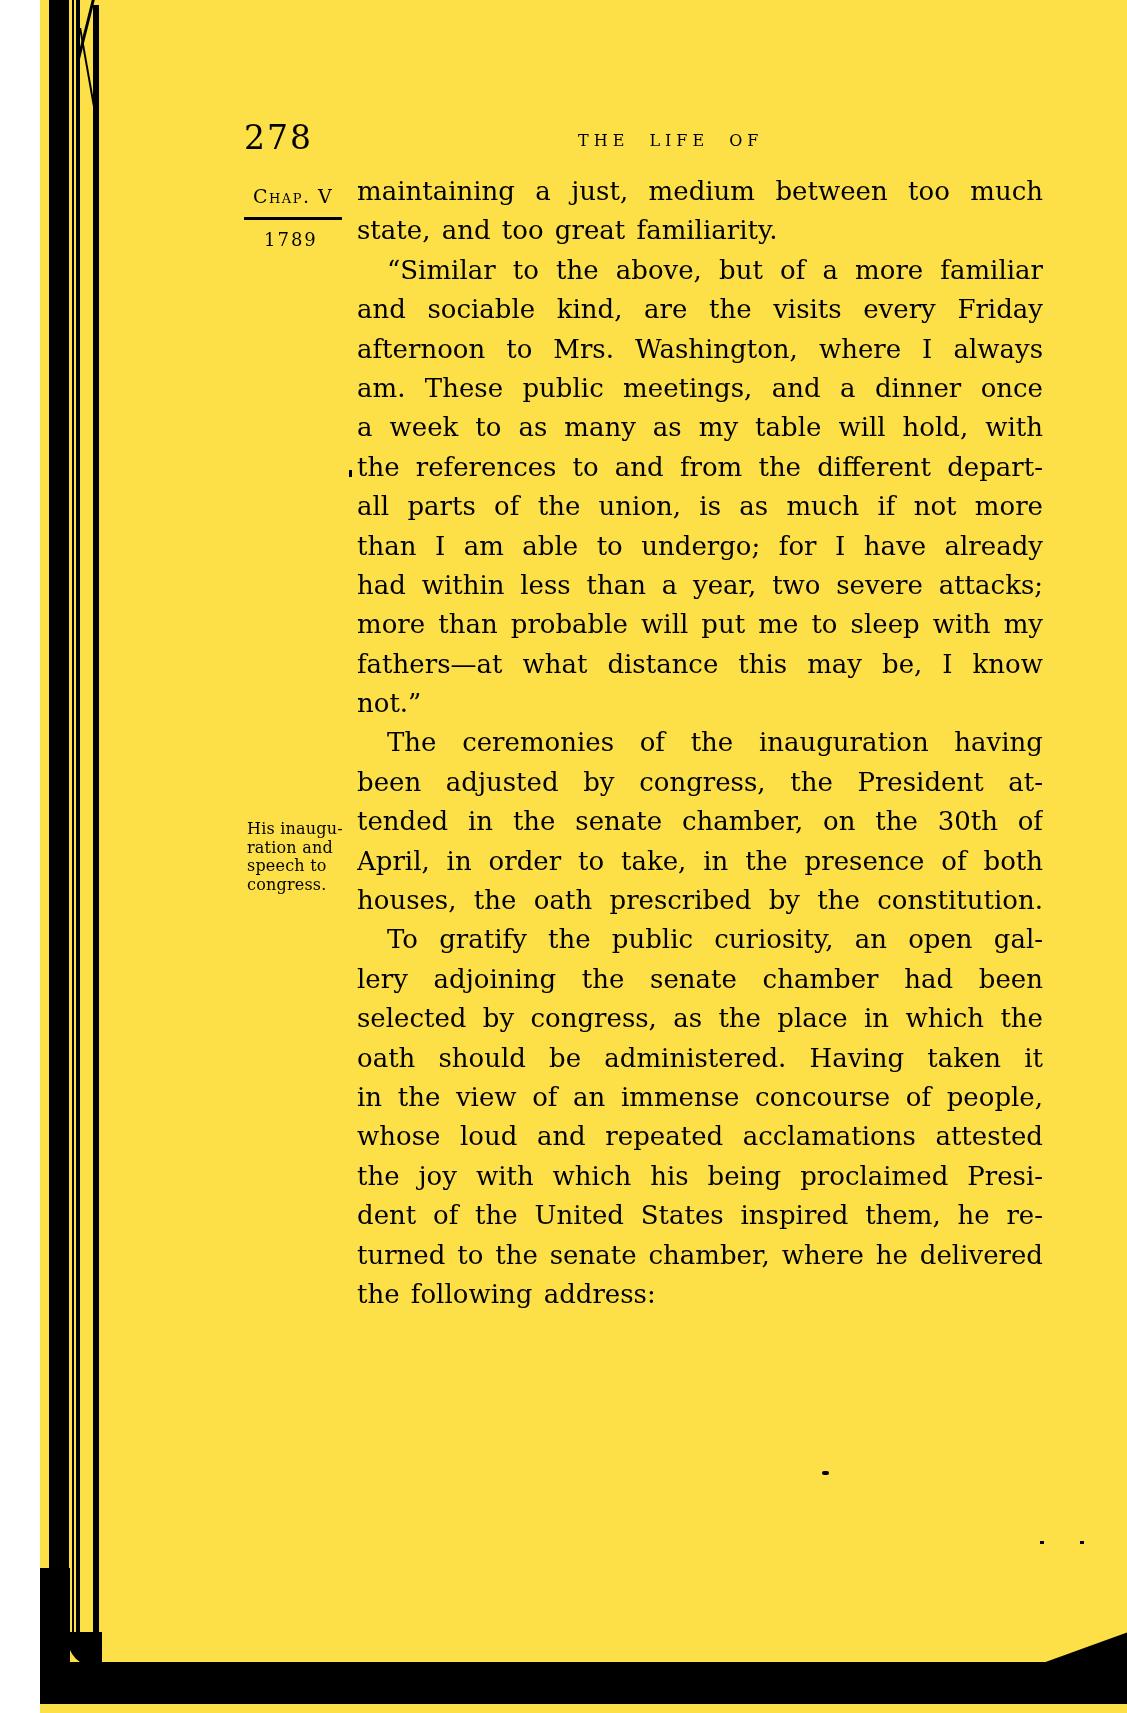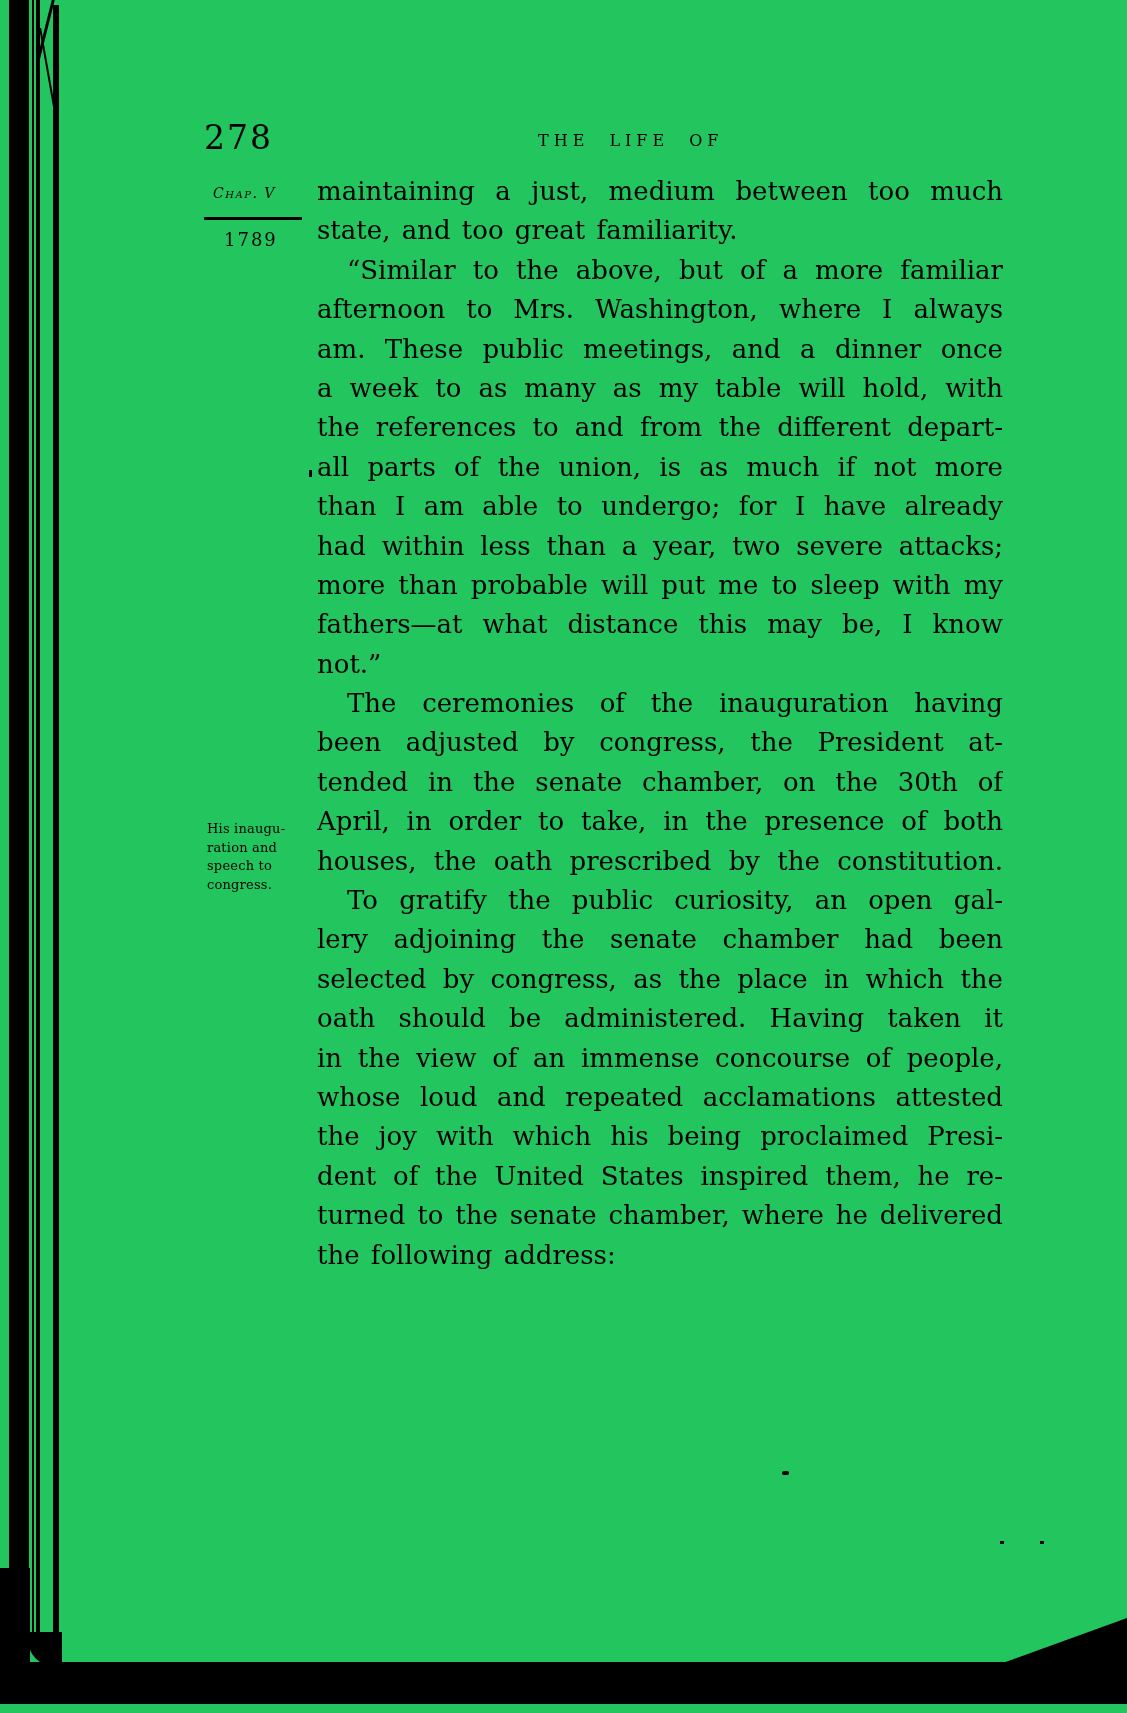--- a/index.html
+++ b/index.html
@@ -4,21 +4,21 @@
 <style>
   html, body { margin:0; padding:0; }
   body {
     width:1127px; height:1713px;
     background:#ffffff;
     position:relative;
     font-family:"DejaVu Serif", serif;
     color:#000;
     overflow:hidden;
   }
-  .page { position:absolute; inset:0; background:#22c55e; overflow:hidden; }
+  .page { position:absolute; inset:0; background:#fde047; overflow:hidden;margin-left:40px; }
 
   
   .art { position:absolute; background:#000; }
   .gutter-main   { left:9px;  top:0; width:20px; height:1704px; }
   .gutter-widen  { left:0;    top:1568px; width:30px; height:136px; }
   .gutter-line-a { left:32px; top:0; width:2px;  height:1650px; }
   .gutter-line-b { left:36px; top:0; width:4px;  height:1646px; }
   .gutter-line-c { left:53px; top:5px; width:6px; height:1652px; }
   .gutter-diag-1 { left:44px; top:0;  width:3px; height:62px; transform:skewX(-14deg); }
   .gutter-diag-2 { left:46px; top:28px; width:2px; height:78px; transform:skewX(10deg); }
@@ -35,34 +35,34 @@
   .page-number {
     position:absolute; left:204px; top:118px;
     font-size:33px; letter-spacing:2px;
   }
   .running-head {
     position:absolute; left:538px; top:131px;
     font-size:16px; letter-spacing:5px; word-spacing:10px;
   }
   .chapter-label {
     position:absolute; left:213px; top:185px;
-    font-size:14px; font-variant:small-caps; letter-spacing:1.5px;font-style:italic;
+    font-size:19px; font-variant:small-caps; letter-spacing:1.5px;
   }
   .chapter-rule {
     position:absolute; left:204px; top:217px; width:98px; height:3px; background:#000;
   }
   .year-label {
     position:absolute; left:224px; top:229px;
     font-size:18px; letter-spacing:2px;
   }
 
   
   .margin-note {
     position:absolute; left:207px; top:820px; width:104px;
-    font-size:13px; line-height:18.5px; letter-spacing:0.2px;
+    font-size:16px; line-height:18.5px; letter-spacing:0.2px;
   }
 
   
   .body-text {
     position:absolute; left:317px; top:172px; width:686px;
   }
   .bline {
     font-size:26px; line-height:39.4px; height:39.4px; overflow:hidden;
     text-align:justify; text-align-last:justify; text-justify:inter-word;
     word-spacing:2px;
@@ -100,20 +100,21 @@
       <div class="note-line">His inaugu-</div>
       <div class="note-line">ration and</div>
       <div class="note-line">speech to</div>
       <div class="note-line">congress.</div>
     </div>
 
   <div class="body-text">
       <div class="bline">maintaining a just, medium between too much</div>
       <div class="bline end">state, and too great familiarity.</div>
       <div class="bline indent">“Similar to the above, but of a more familiar</div>
+      <div class="bline">and sociable kind, are the visits every Friday</div>
       <div class="bline">afternoon to Mrs. Washington, where I always</div>
       <div class="bline">am. These public meetings, and a dinner once</div>
       <div class="bline">a week to as many as my table will hold, with</div>
       <div class="bline">the references to and from the different depart-</div>
       <div class="bline">all parts of the union, is as much if not more</div>
       <div class="bline">than I am able to undergo; for I have already</div>
       <div class="bline">had within less than a year, two severe attacks;</div>
       <div class="bline">more than probable will put me to sleep with my</div>
       <div class="bline">fathers—at what distance this may be, I know</div>
       <div class="bline end">not.”</div>

